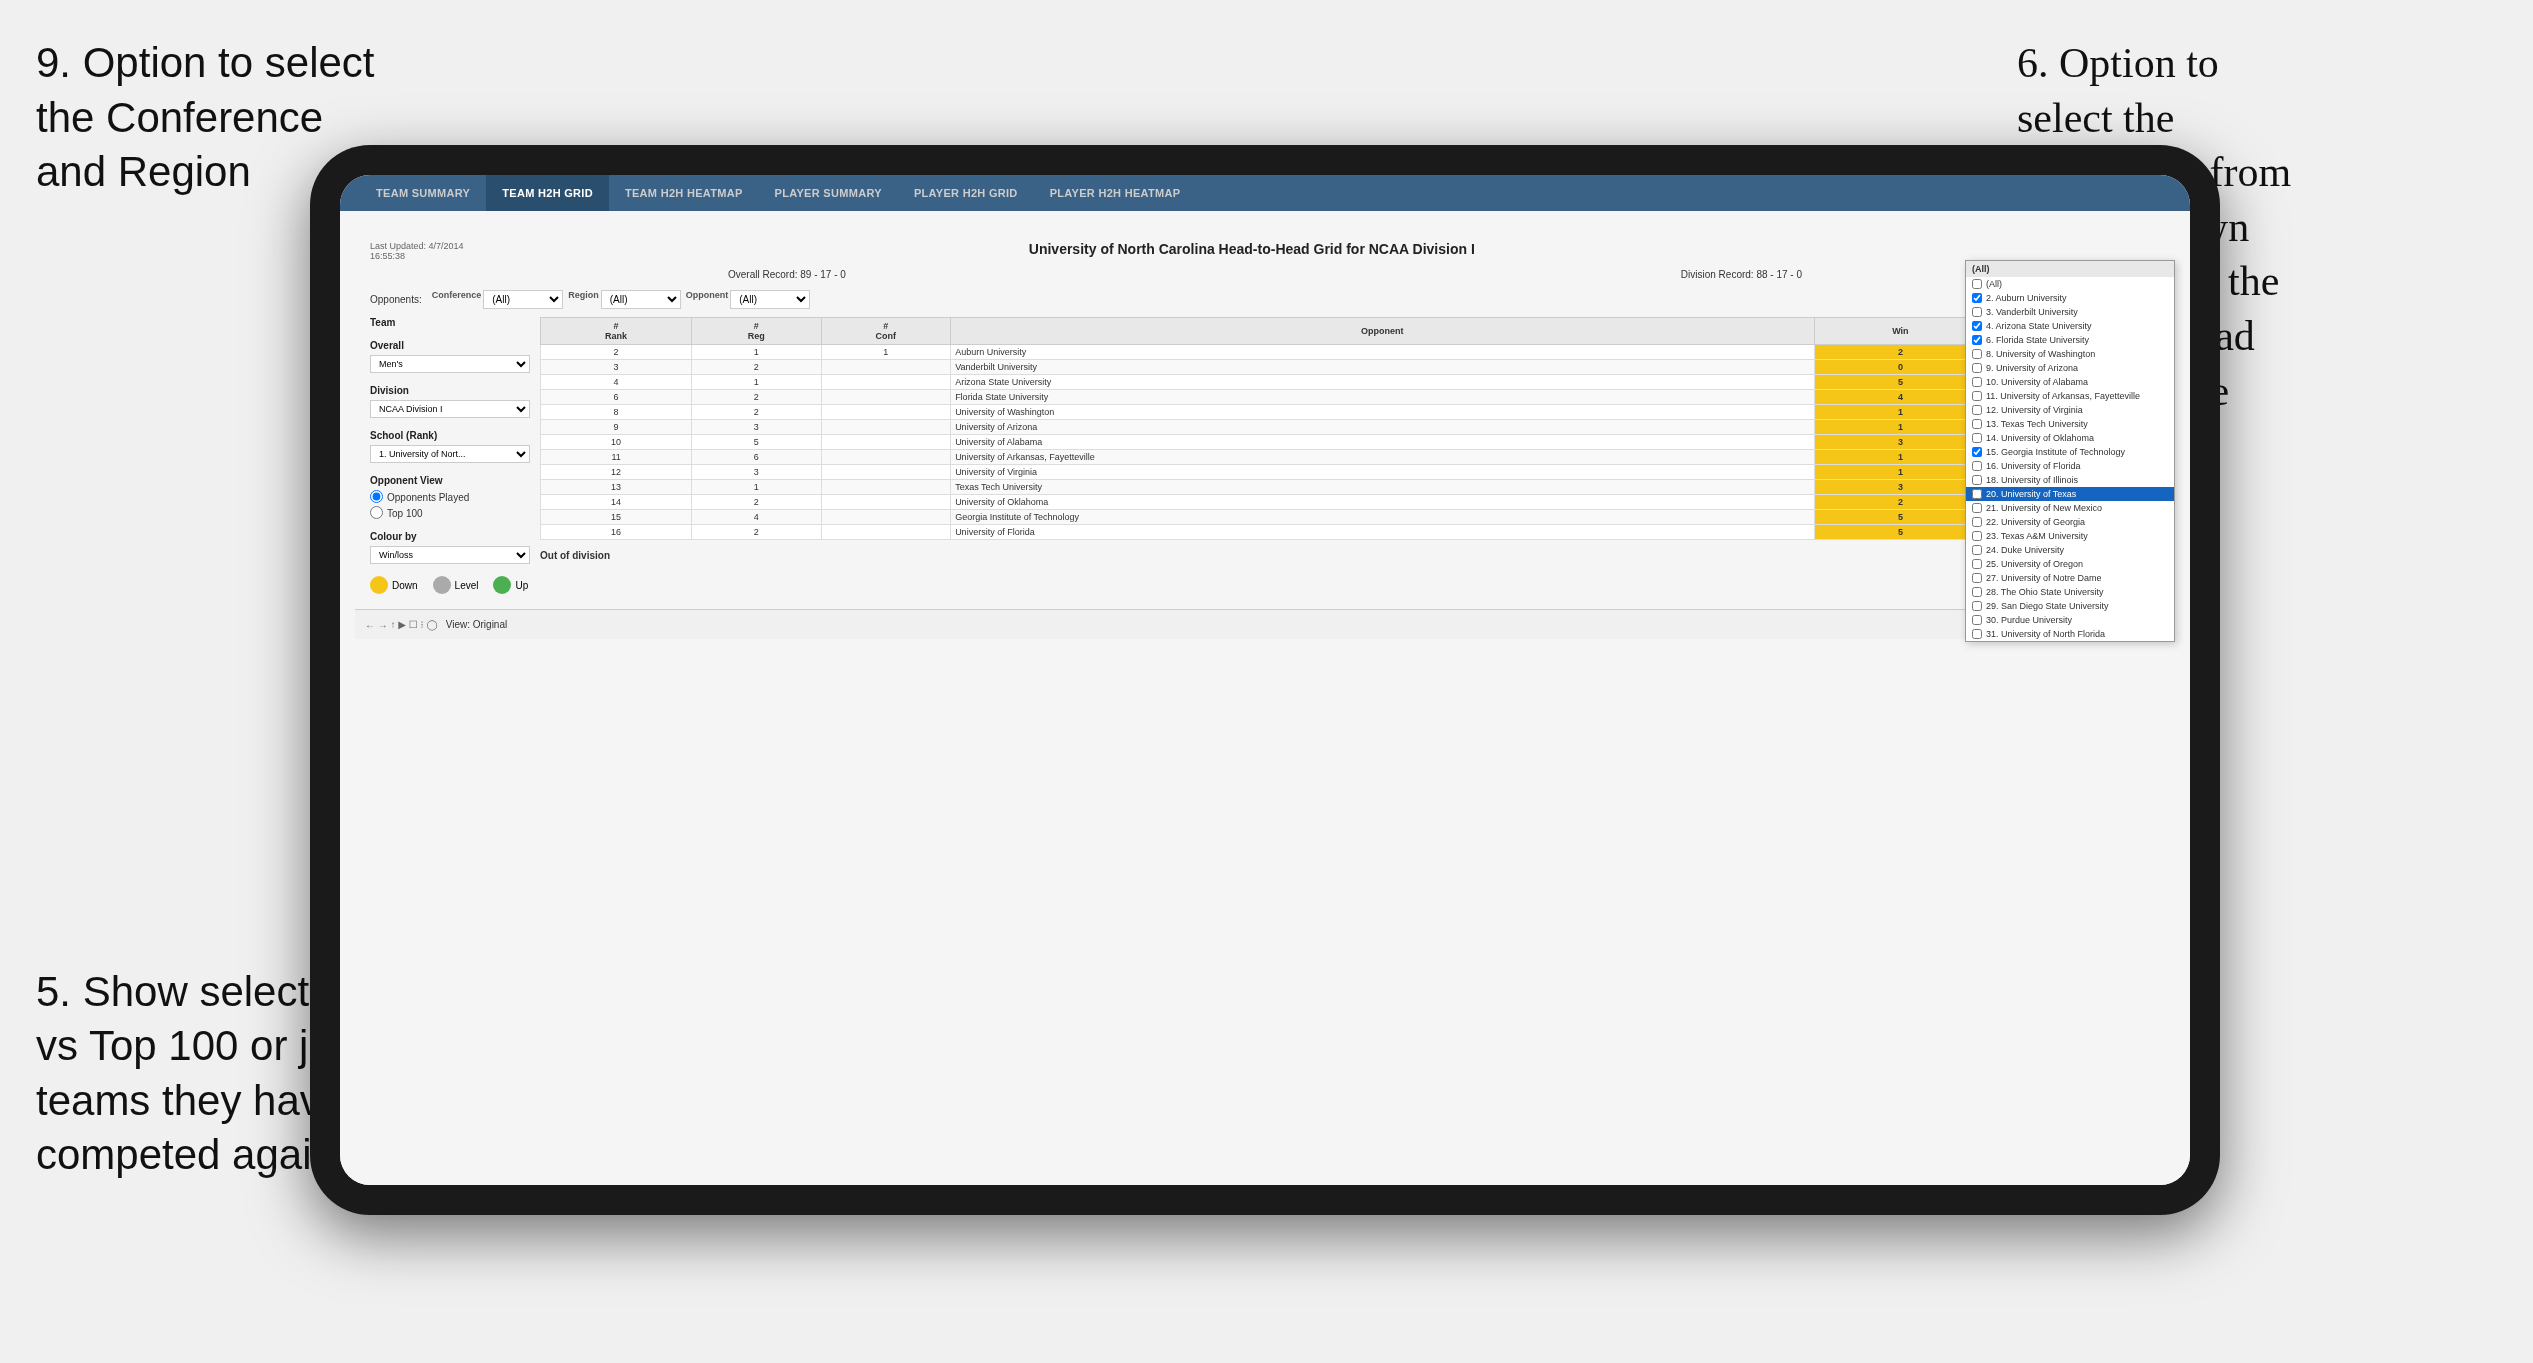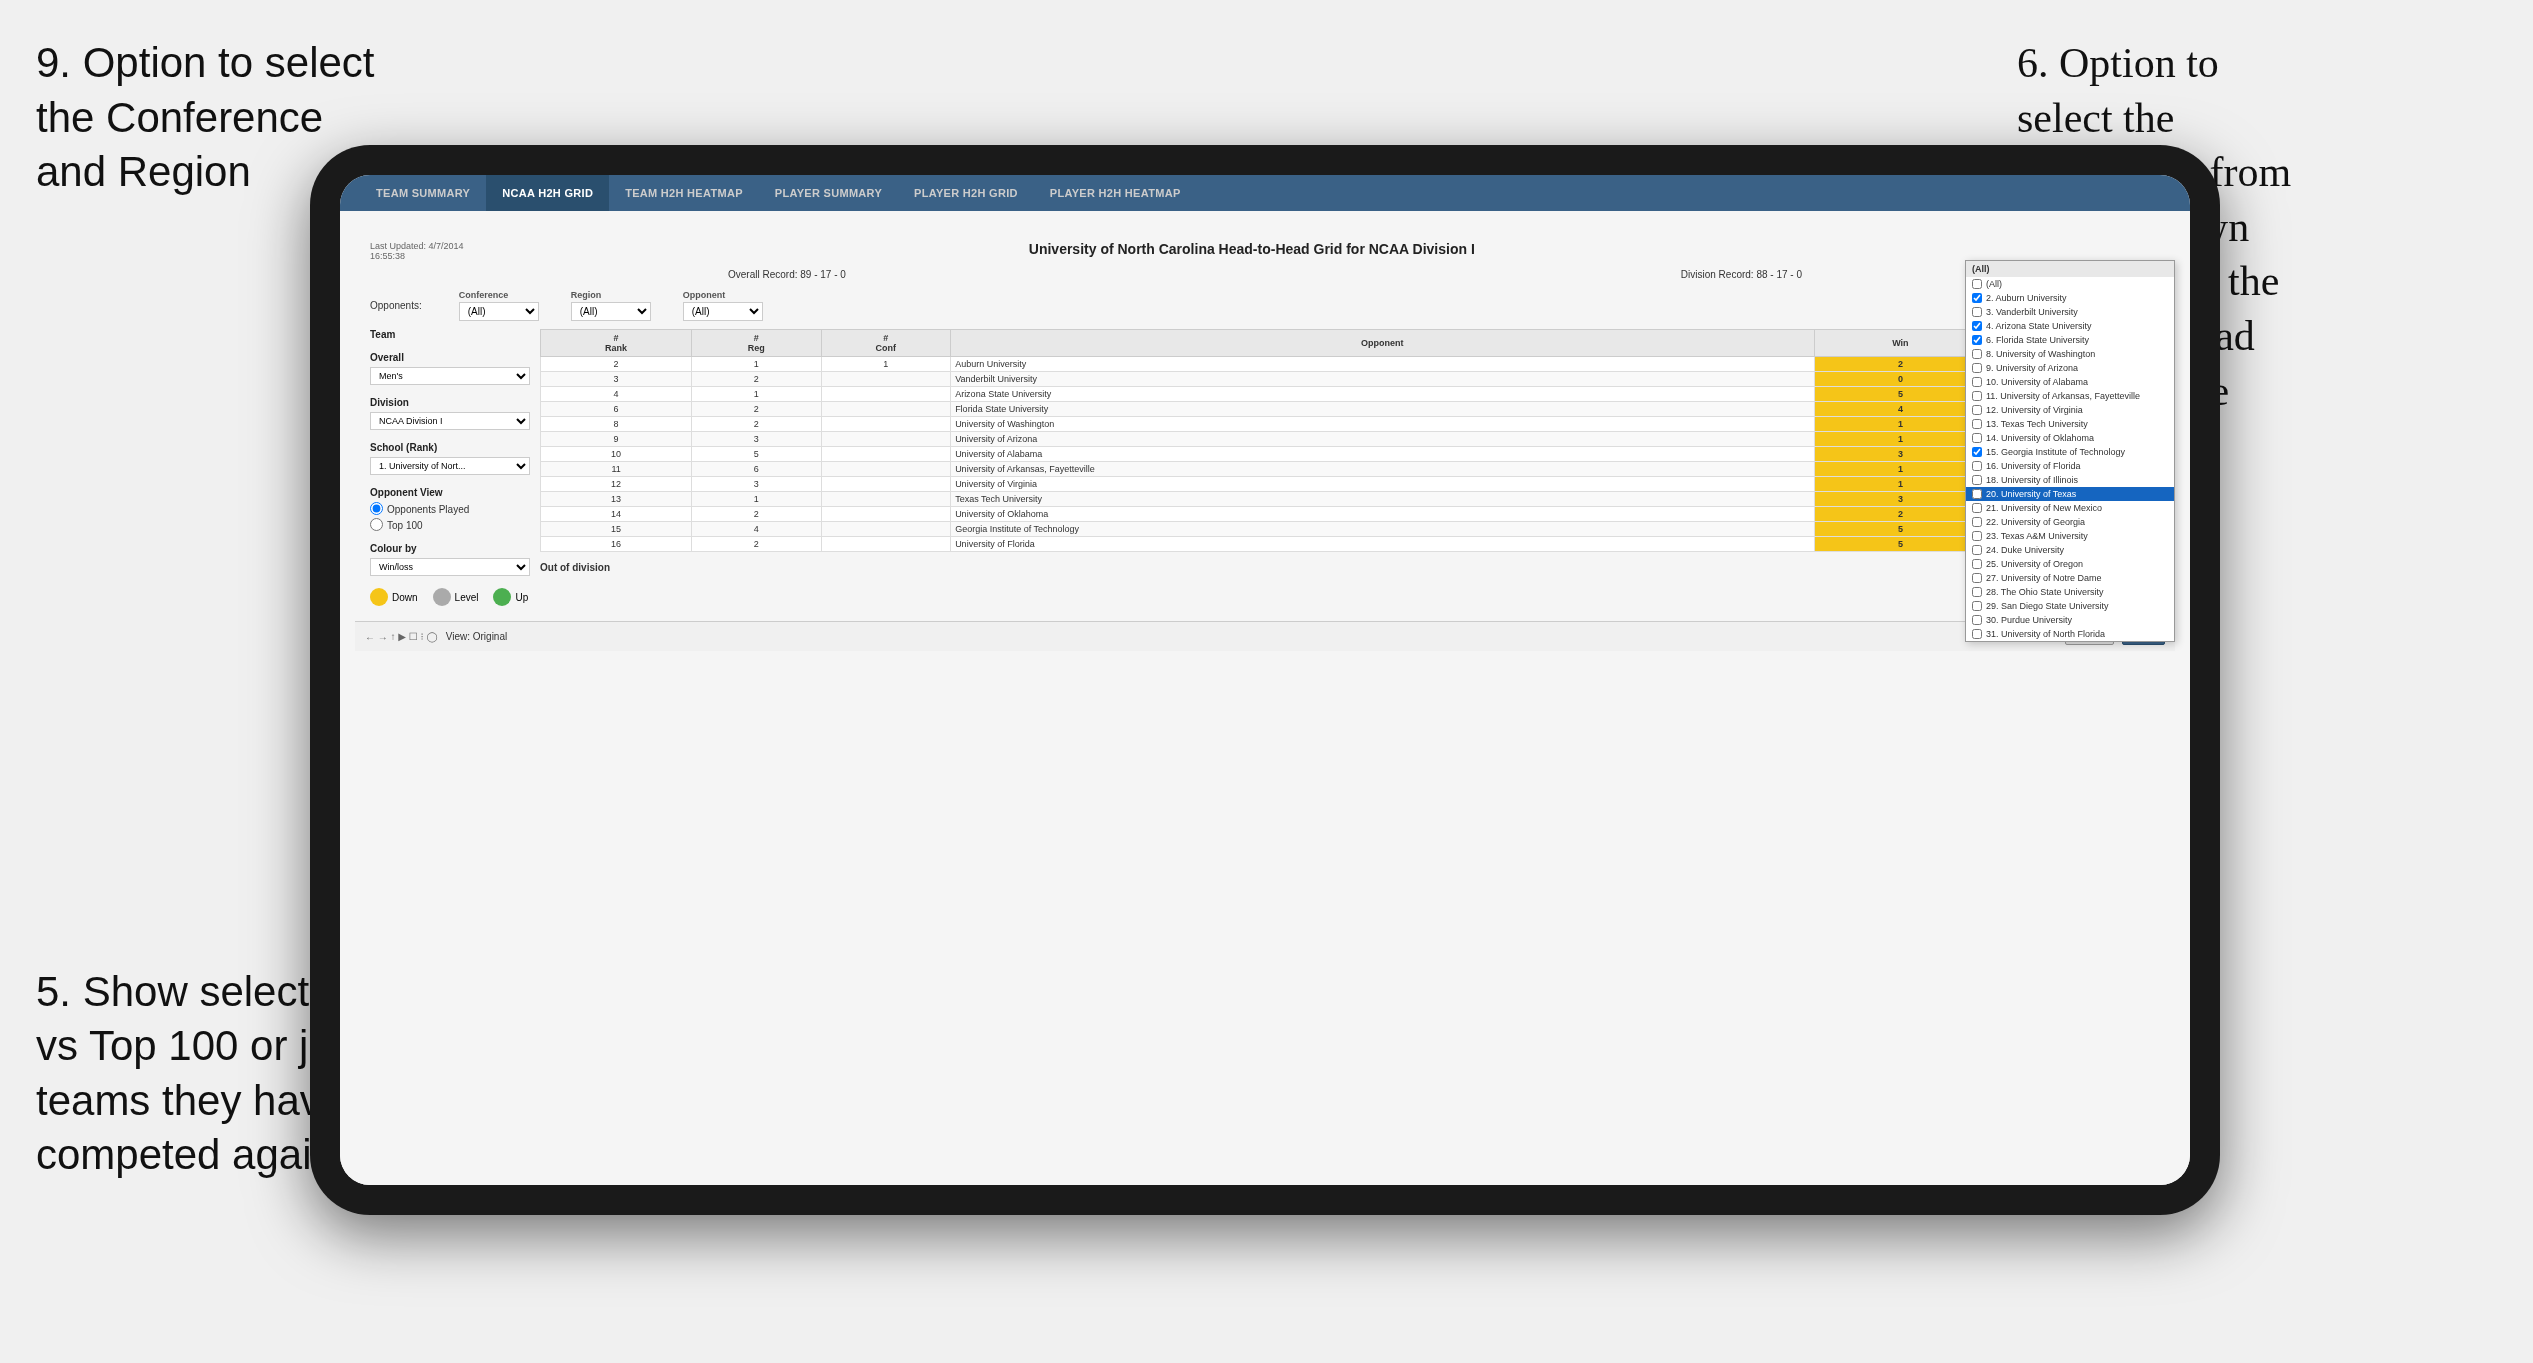--- a/index.html
+++ b/index.html
@@ -387,23 +387,22 @@
     
     .col-rank { width: 35px; }
     .col-reg { width: 30px; }
     .col-conf { width: 30px; }
     .col-opponent { width: 200px; }
     .col-win { width: 40px; }
     .col-loss { width: 40px; }
 
     .filter-bar-group {
       display: flex;
-      flex-direction: column;
+      flex-direction: row;
       gap: 2px;
-      margin-left: 27px;
     }
 
     .filter-bar-group label {
       font-size: 9px;
       font-weight: 600;
       color: #555;
     }
 
     .opponents-label {
       font-size: 10px;
@@ -457,21 +456,21 @@
   <line x1="490" y1="720" x2="760" y2="760" stroke="#cc1133" stroke-width="4" marker-end="url(#arrowhead)"></line>
 </svg>
 
 <div class="tablet">
   <div class="tablet-screen">
     <div class="app">
 
 
       <div class="sub-nav">
         <div class="sub-nav-item">TEAM SUMMARY</div>
-        <div class="sub-nav-item active">NCAA H2H GRID</div>
+        <div class="sub-nav-item active">TEAM H2H GRID</div>
         <div class="sub-nav-item">TEAM H2H HEATMAP</div>
         <div class="sub-nav-item">PLAYER SUMMARY</div>
         <div class="sub-nav-item">PLAYER H2H GRID</div>
         <div class="sub-nav-item">PLAYER H2H HEATMAP</div>
       </div>
 
       <div class="main-content">
         <div class="report-wrapper">
 
           <div class="report-header">

